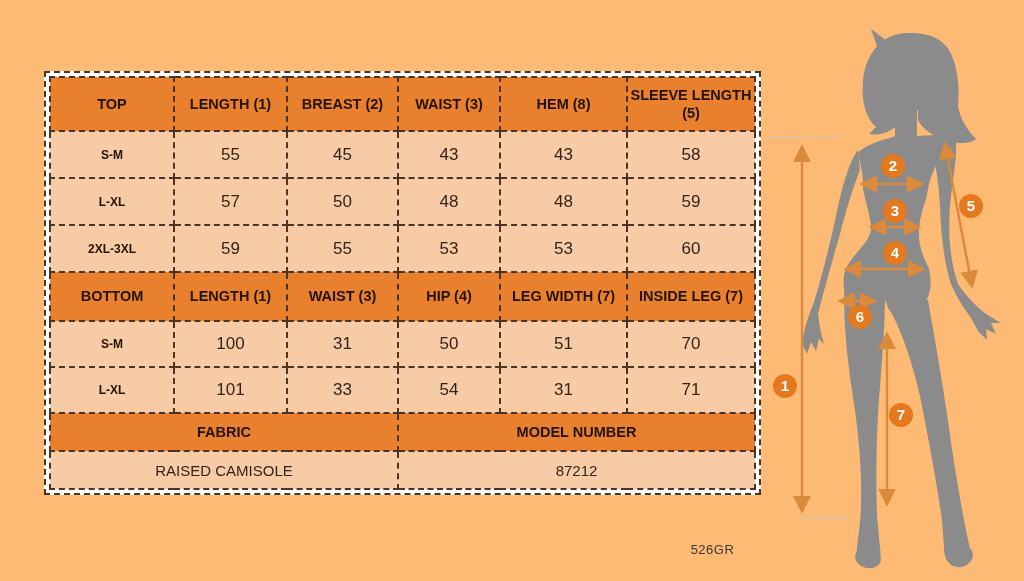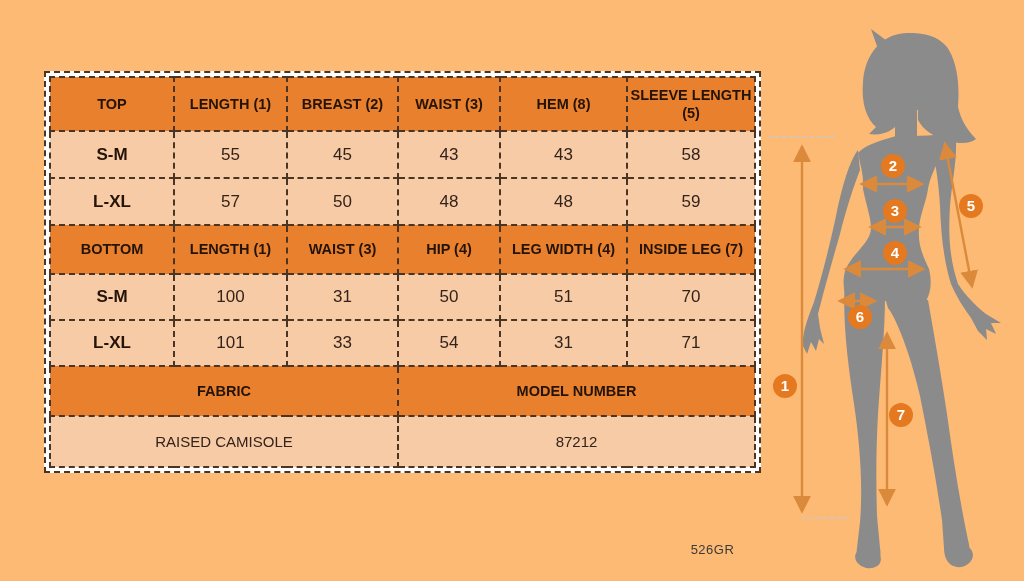--- a/index.html
+++ b/index.html
@@ -15,21 +15,21 @@
   table.size-table td{
     border:2px dashed #4a3524;
     text-align:center;vertical-align:middle;
     background:#f7cba6;color:#33231a;
     font-size:17px;padding:0 2px;
   }
   table.size-table td.hdr{
     background:#e8802e;color:#241307;
     font-weight:bold;font-size:14.5px;line-height:1.25;
   }
-  table.size-table td.size{font-weight:bold;font-size:17px;color:#241307;}
+  table.size-table td.size{font-weight:bold;font-size:12px;color:#241307;}
   .code-label{
     position:absolute;left:660px;top:542px;width:105px;
     text-align:center;font-size:13px;color:#3a3a3a;letter-spacing:0.5px;
   }
   svg.figure{position:absolute;left:760px;top:0;width:264px;height:581px;}
   .marker-num{
     font-family:"Liberation Sans","DejaVu Sans",sans-serif;
     font-size:15px;font-weight:bold;fill:#ffffff;text-anchor:middle;
   }
 </style>
@@ -66,49 +66,57 @@
         <td>58</td>
       </tr>
       <tr style="height:47px">
         <td class="size">L-XL</td>
         <td>57</td>
         <td>50</td>
         <td>48</td>
         <td>48</td>
         <td>59</td>
       </tr>
+      <tr style="height:47px">
+        <td class="size">2XL-3XL</td>
+        <td>59</td>
+        <td>55</td>
+        <td>53</td>
+        <td>53</td>
+        <td>60</td>
+      </tr>
       <tr style="height:49px">
         <td class="hdr">BOTTOM</td>
         <td class="hdr">LENGTH (1)</td>
         <td class="hdr">WAIST (3)</td>
         <td class="hdr">HIP (4)</td>
-        <td class="hdr">LEG WIDTH (4)</td>
+        <td class="hdr">LEG WIDTH (7)</td>
         <td class="hdr">INSIDE LEG (7)</td>
       </tr>
       <tr style="height:46px">
         <td class="size">S-M</td>
         <td>100</td>
         <td>31</td>
         <td>50</td>
         <td>51</td>
         <td>70</td>
       </tr>
       <tr style="height:46px">
         <td class="size">L-XL</td>
         <td>101</td>
         <td>33</td>
         <td>54</td>
         <td>31</td>
         <td>71</td>
       </tr>
-      <tr style="height:50px">
+      <tr style="height:38px">
         <td class="hdr" colspan="3">FABRIC</td>
         <td class="hdr" colspan="3">MODEL NUMBER</td>
       </tr>
-      <tr style="height:51px">
+      <tr style="height:38px">
         <td colspan="3" style="font-size:15px">RAISED CAMISOLE</td>
         <td colspan="3" style="font-size:15px">87212</td>
       </tr>
     </tbody>
       </table>
   </div>
 
   <div class="code-label">526GR</div>
 
   <svg class="figure" viewBox="0 0 264 581">

